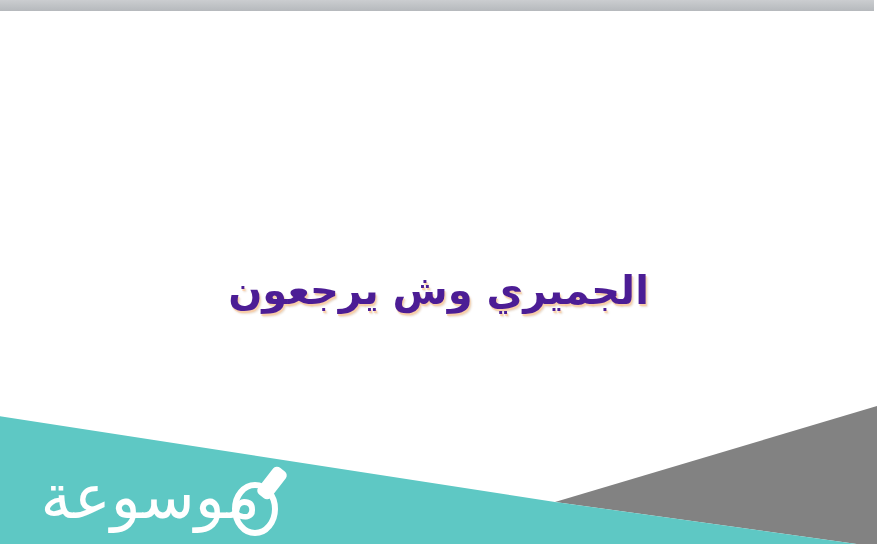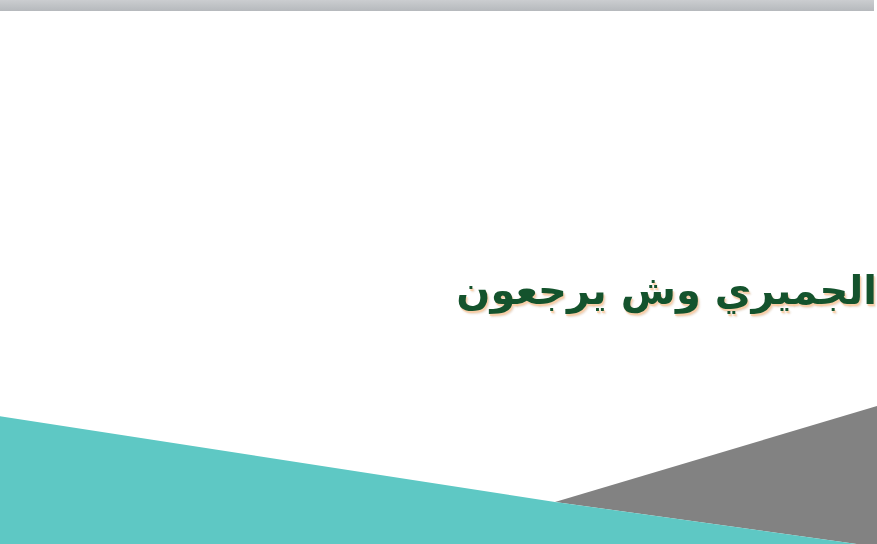--- a/index.html
+++ b/index.html
@@ -66,26 +66,26 @@
     height: 544px;
     display: block;
   }
 
   
   .slide-title {
     position: absolute;
     left: 0;
     top: 252px;
     width: 877px;
-    text-align: right;
+    text-align: center;
     font-family: "DejaVu Sans", "Liberation Sans", sans-serif;
     font-size: 40px;
     font-weight: bold;
     line-height: 1.35;
-    color: #14532d;
+    color: #4c1d95;
     direction: rtl;
     unicode-bidi: isolate;
     text-shadow: 1px 2px 0 rgba(255, 200, 150, 0.65),
                  2px 3px 2px rgba(160, 90, 25, 0.22);
     white-space: nowrap;
   }
 
   
   .logo {
     position: absolute;
@@ -125,15 +125,24 @@
 
     <svg class="bands" viewBox="0 0 877 533" preserveAspectRatio="none">
 
       <polygon points="877,387 877,525 555,481" fill="#828282"></polygon>
 
       <polygon points="0,397 555,481 877,525 877,533 0,533" fill="#5ec8c4"></polygon>
     </svg>
 
     <div class="slide-title">الجميري وش يرجعون</div>
 
+    <div class="logo">
+      <svg width="290" height="80" viewBox="0 0 290 80">
+
+        <ellipse cx="243" cy="47" rx="20" ry="24" fill="none" stroke="#ffffff" stroke-width="6"></ellipse>
+
+        <rect x="252" y="4" width="16" height="34" rx="5" fill="#ffffff" transform="rotate(38 260 21)"></rect>
+      </svg>
+      <span class="logo-wordmark">موسوعة</span>
+    </div>
 
   </div>
 </div>
 
 </body></html>

